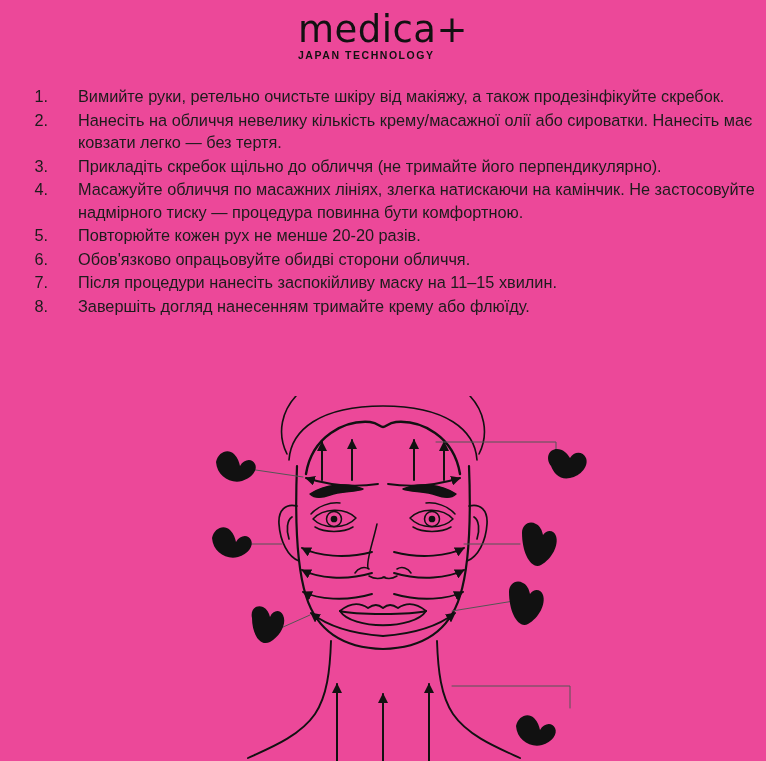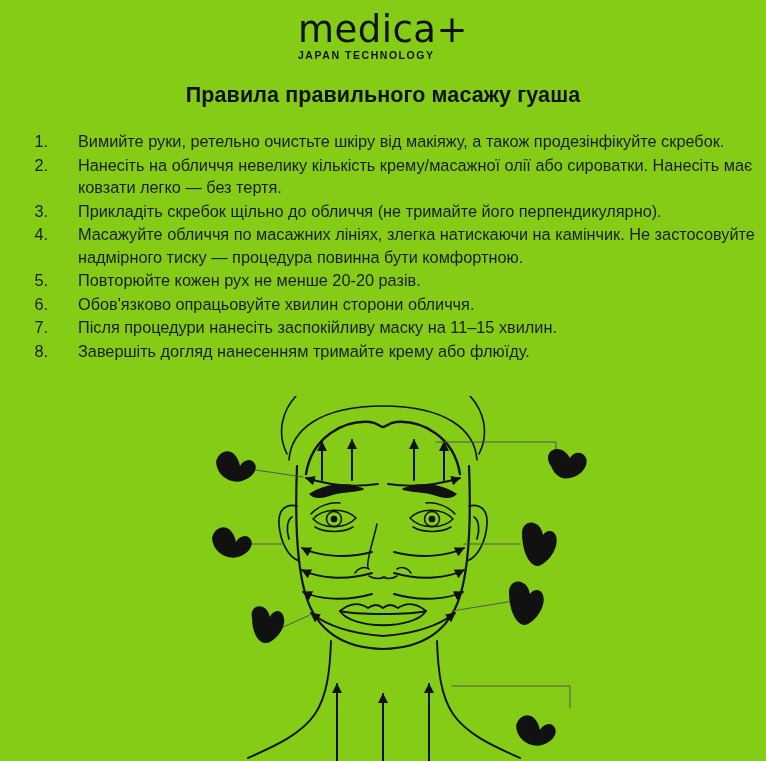--- a/index.html
+++ b/index.html
@@ -8,21 +8,21 @@
     background: #ffffff;
   }
   body {
     font-family: "Liberation Sans", sans-serif;
     color: #1a1a1a;
   }
   .page {
     position: relative;
     width: 766px;
     height: 761px;
-    background: #84cc16;
+    background: #ec4899;
     overflow: hidden;
   }
 
   
   .logo-block {
     width: 100%;
     text-align: center;
     padding-top: 11px;
   }
   .logo-word {
@@ -98,21 +98,20 @@
 
 <div class="page">
 
   <div class="logo-block">
     <div class="logo-inner">
       <div class="logo-word">medica+</div>
       <div class="logo-tag">JAPAN TECHNOLOGY</div>
     </div>
   </div>
 
-  <div class="title">Правила правильного масажу гуаша</div>
 
   <ul class="steps">
     <li class="step">
       <span class="step-num">1.</span>
       <span class="step-text">Вимийте руки, ретельно очистьте шкіру від макіяжу, а також продезінфікуйте скребок.</span>
     </li>
     <li class="step">
       <span class="step-num">2.</span>
       <span class="step-text">Нанесіть на обличчя невелику кількість крему/масажної олії або сироватки. Нанесіть має ковзати легко — без тертя.</span>
     </li>
@@ -123,21 +122,21 @@
     <li class="step">
       <span class="step-num">4.</span>
       <span class="step-text">Масажуйте обличчя по масажних лініях, злегка натискаючи на камінчик. Не застосовуйте надмірного тиску — процедура повинна бути комфортною.</span>
     </li>
     <li class="step">
       <span class="step-num">5.</span>
       <span class="step-text">Повторюйте кожен рух не менше 20-20 разів.</span>
     </li>
     <li class="step">
       <span class="step-num">6.</span>
-      <span class="step-text">Обов'язково опрацьовуйте хвилин сторони обличчя.</span>
+      <span class="step-text">Обов'язково опрацьовуйте обидві сторони обличчя.</span>
     </li>
     <li class="step">
       <span class="step-num">7.</span>
       <span class="step-text">Після процедури нанесіть заспокійливу маску на 11–15 хвилин.</span>
     </li>
     <li class="step">
       <span class="step-num">8.</span>
       <span class="step-text">Завершіть догляд нанесенням тримайте крему або флюїду.</span>
     </li>
   </ul>

